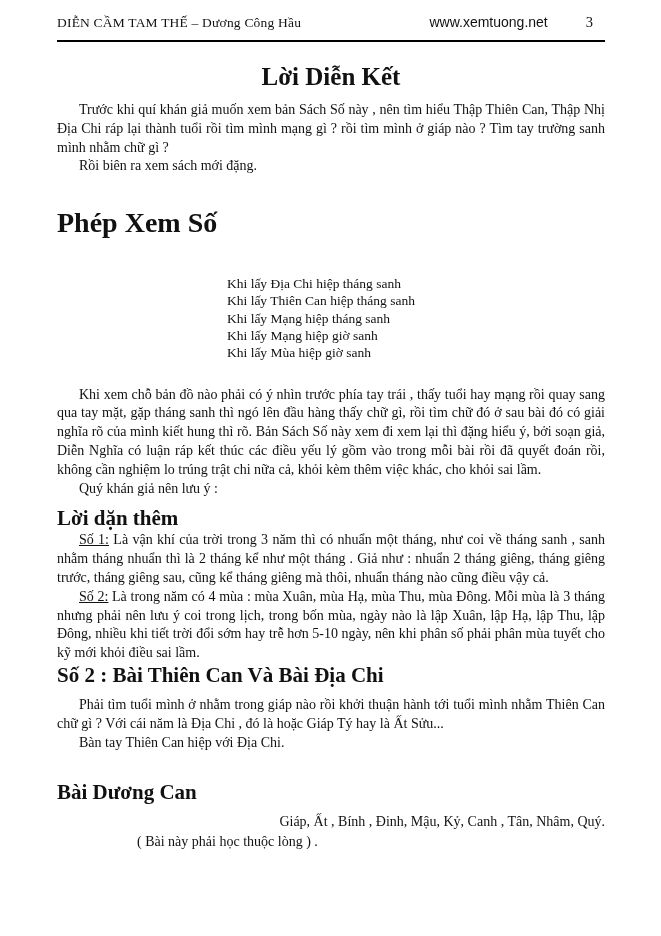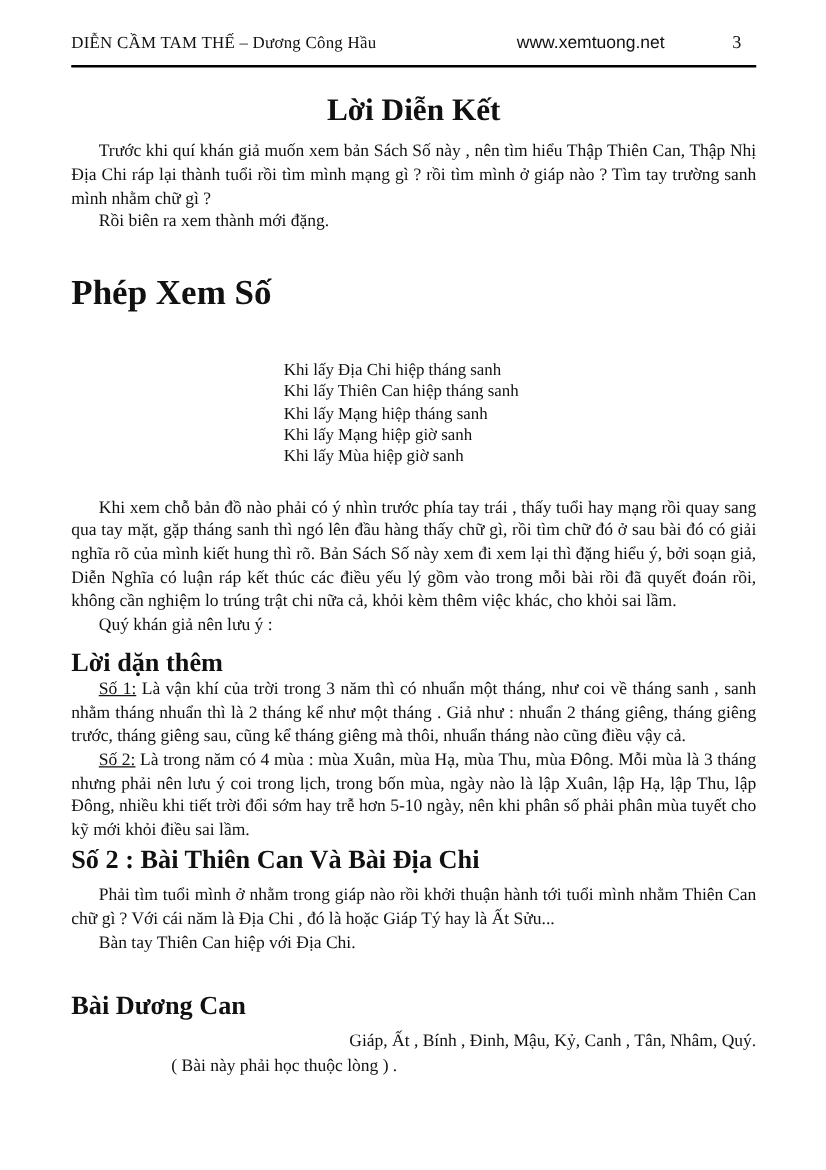--- a/index.html
+++ b/index.html
@@ -5,39 +5,39 @@
   html, body { margin: 0; padding: 0; background: #ffffff; }
   .page {
     position: relative;
     width: 661px;
     height: 936px;
     margin: 0 auto;
     background: #ffffff;
     color: #111111;
     font-family: "Liberation Serif", serif;
     box-sizing: border-box;
-    padding: 25px 56px 0 57px;
+    padding: 14px 56px 0 57px;
     overflow: hidden;
   }
   .header {
     display: flex;
     align-items: baseline;
     justify-content: space-between;
     border-bottom: 2px solid #000000;
     padding-bottom: 9px;
   }
   .header-title {
     font-size: 13.5px;
     letter-spacing: 0.2px;
     white-space: nowrap;
   }
   .header-right {
     display: flex;
     align-items: baseline;
-    gap: 54px;
+    gap: 38px;
   }
   .header-site {
     font-family: "Liberation Sans", sans-serif;
     font-size: 14px;
   }
   .header-page {
     font-size: 14.5px;
     padding-right: 12px;
   }
   .doc-title {
@@ -98,21 +98,21 @@
     <span class="header-title">DIỄN CẦM TAM THẾ – Dương Công Hầu</span>
     <span class="header-right">
       <span class="header-site">www.xemtuong.net</span>
       <span class="header-page">3</span>
     </span>
   </div>
 
   <div class="doc-title">Lời Diễn Kết</div>
 
   <p class="para">Trước khi quí khán giả muốn xem bản Sách Số này , nên tìm hiểu Thập Thiên Can, Thập Nhị Địa Chi ráp lại thành tuổi rồi tìm mình mạng gì ? rồi tìm mình ở giáp nào ? Tìm tay trường sanh mình nhằm chữ gì ?</p>
-  <p class="para">Rồi biên ra xem thành mới đặng.</p>
+  <p class="para">Rồi biên ra xem sách mới đặng.</p>
 
   <div class="spacer-16"></div>
 
   <div class="h-large">Phép Xem Số</div>
 
   <div class="center-list">
     <div>Khi lấy Địa Chi hiệp tháng sanh</div>
     <div>Khi lấy Thiên Can hiệp tháng sanh</div>
     <div>Khi lấy Mạng hiệp tháng sanh</div>
     <div>Khi lấy Mạng hiệp giờ sanh</div>

